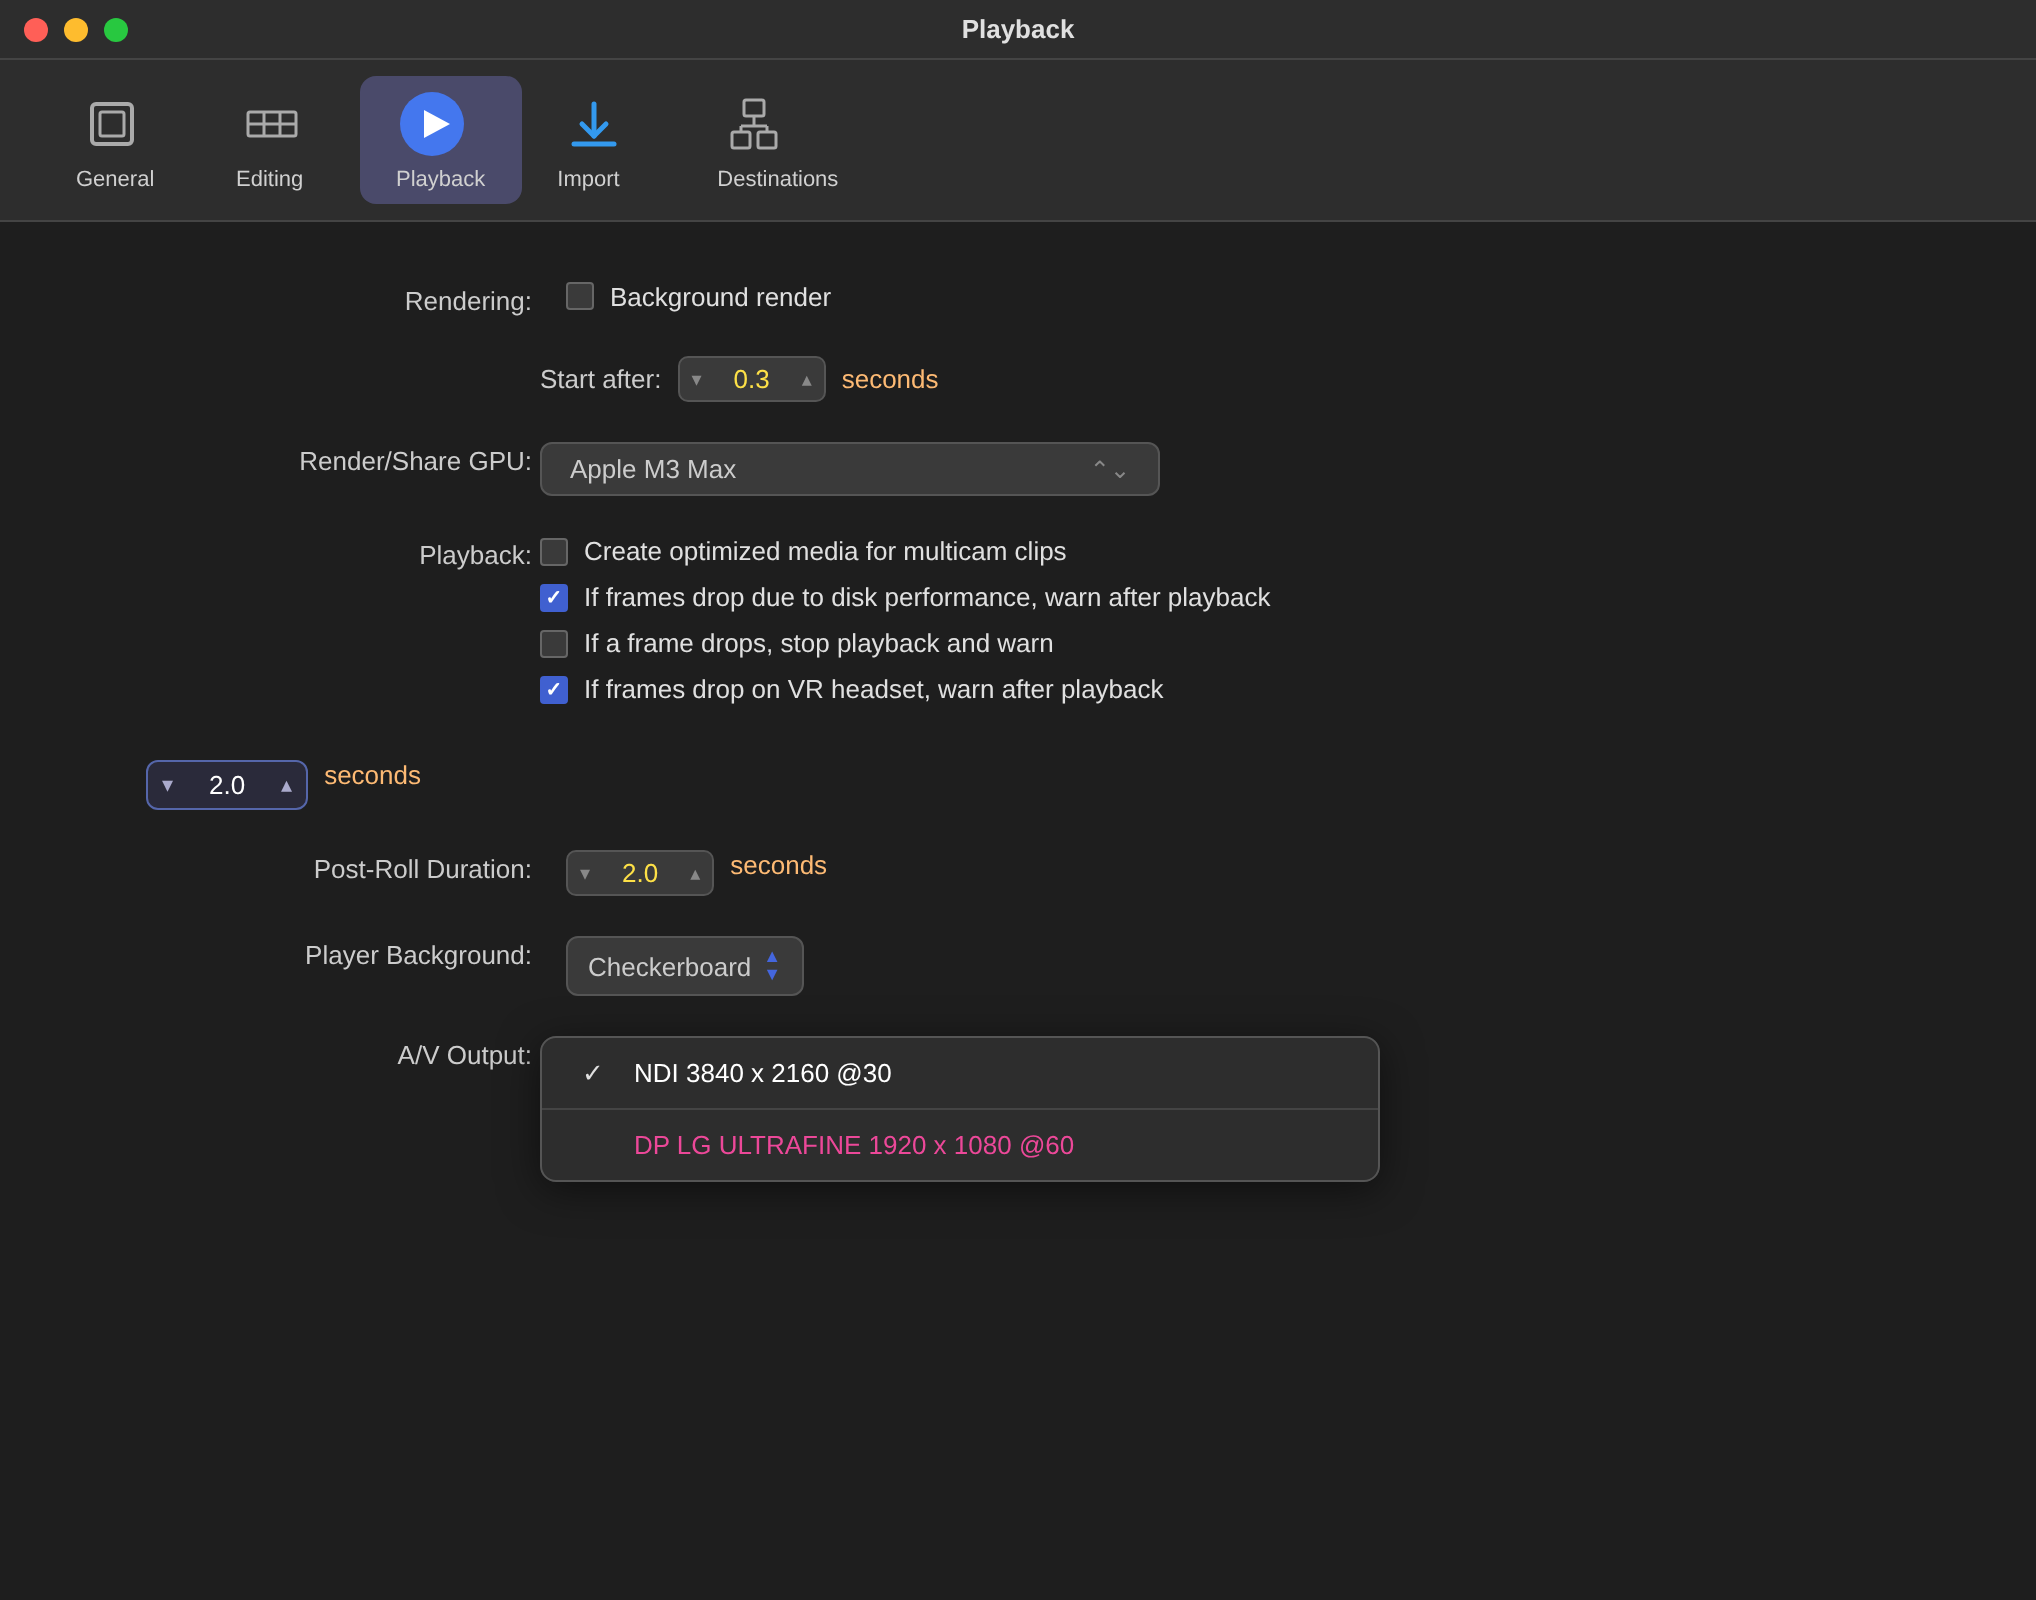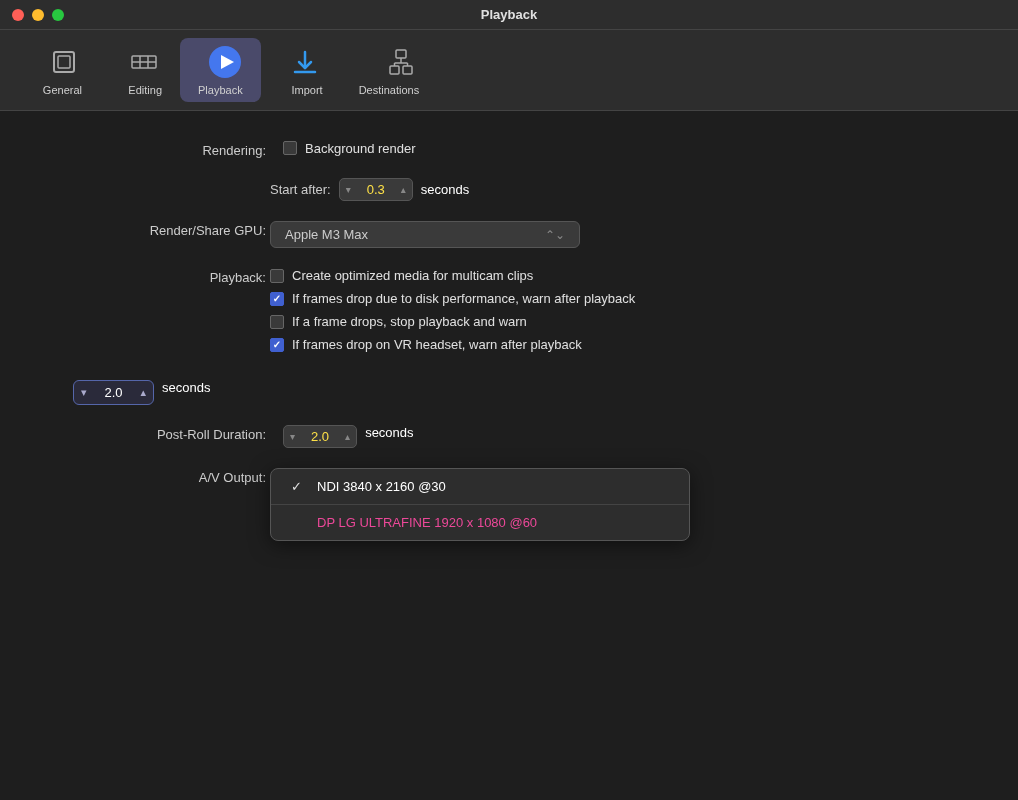--- a/index.html
+++ b/index.html
@@ -48,21 +48,21 @@
       background: #2d2d2d;
       display: flex;
       align-items: center;
       padding: 8px 20px;
       gap: 0px;
       border-bottom: 1px solid #444;
     }
     .toolbar-item {
       display: flex;
       flex-direction: column;
-      align-items: flex-end;
+      align-items: flex-start;
       gap: 4px;
       padding: 6px 18px;
       border-radius: 8px;
       cursor: pointer;
       min-width: 80px;
     }
     .toolbar-item.active {
       background: #4a4a6a;
     }
     .toolbar-icon {
@@ -236,21 +236,21 @@
       font-size: 13px;
     }
     .av-divider {
       height: 1px;
       background: #444;
       margin: 0;
     }
 
     .seconds-label {
       font-size: 13px;
-      color: #ffffff;
+      color: #fdba74;
     }
 
     
     .start-after-row {
       margin-left: 210px;
       display: flex;
       align-items: center;
       gap: 8px;
       margin-bottom: 20px;
     }
@@ -427,20 +427,32 @@
     <div class="form-control">
       <div class="stepper-small">
         <button class="arrow-btn">▾</button>
         <span class="val">2.0</span>
         <button class="arrow-btn">▴</button>
       </div>
       <span class="seconds-label">seconds</span>
     </div>
   </div>
 
+  <div class="form-row">
+    <div class="form-label">Player Background:</div>
+    <div class="form-control">
+      <div class="player-bg-dropdown">
+        <span>Checkerboard</span>
+        <div class="player-bg-arrows">
+          <span>▲</span>
+          <span>▼</span>
+        </div>
+      </div>
+    </div>
+  </div>
 
   <div class="form-row">
     <div class="form-label">A/V Output:</div>
     <div class="av-output-panel">
       <div class="av-option selected">
         <span class="av-checkmark">✓</span>
         <span>NDI 3840 x 2160 @30</span>
       </div>
       <div class="av-divider"></div>
       <div class="av-option">

